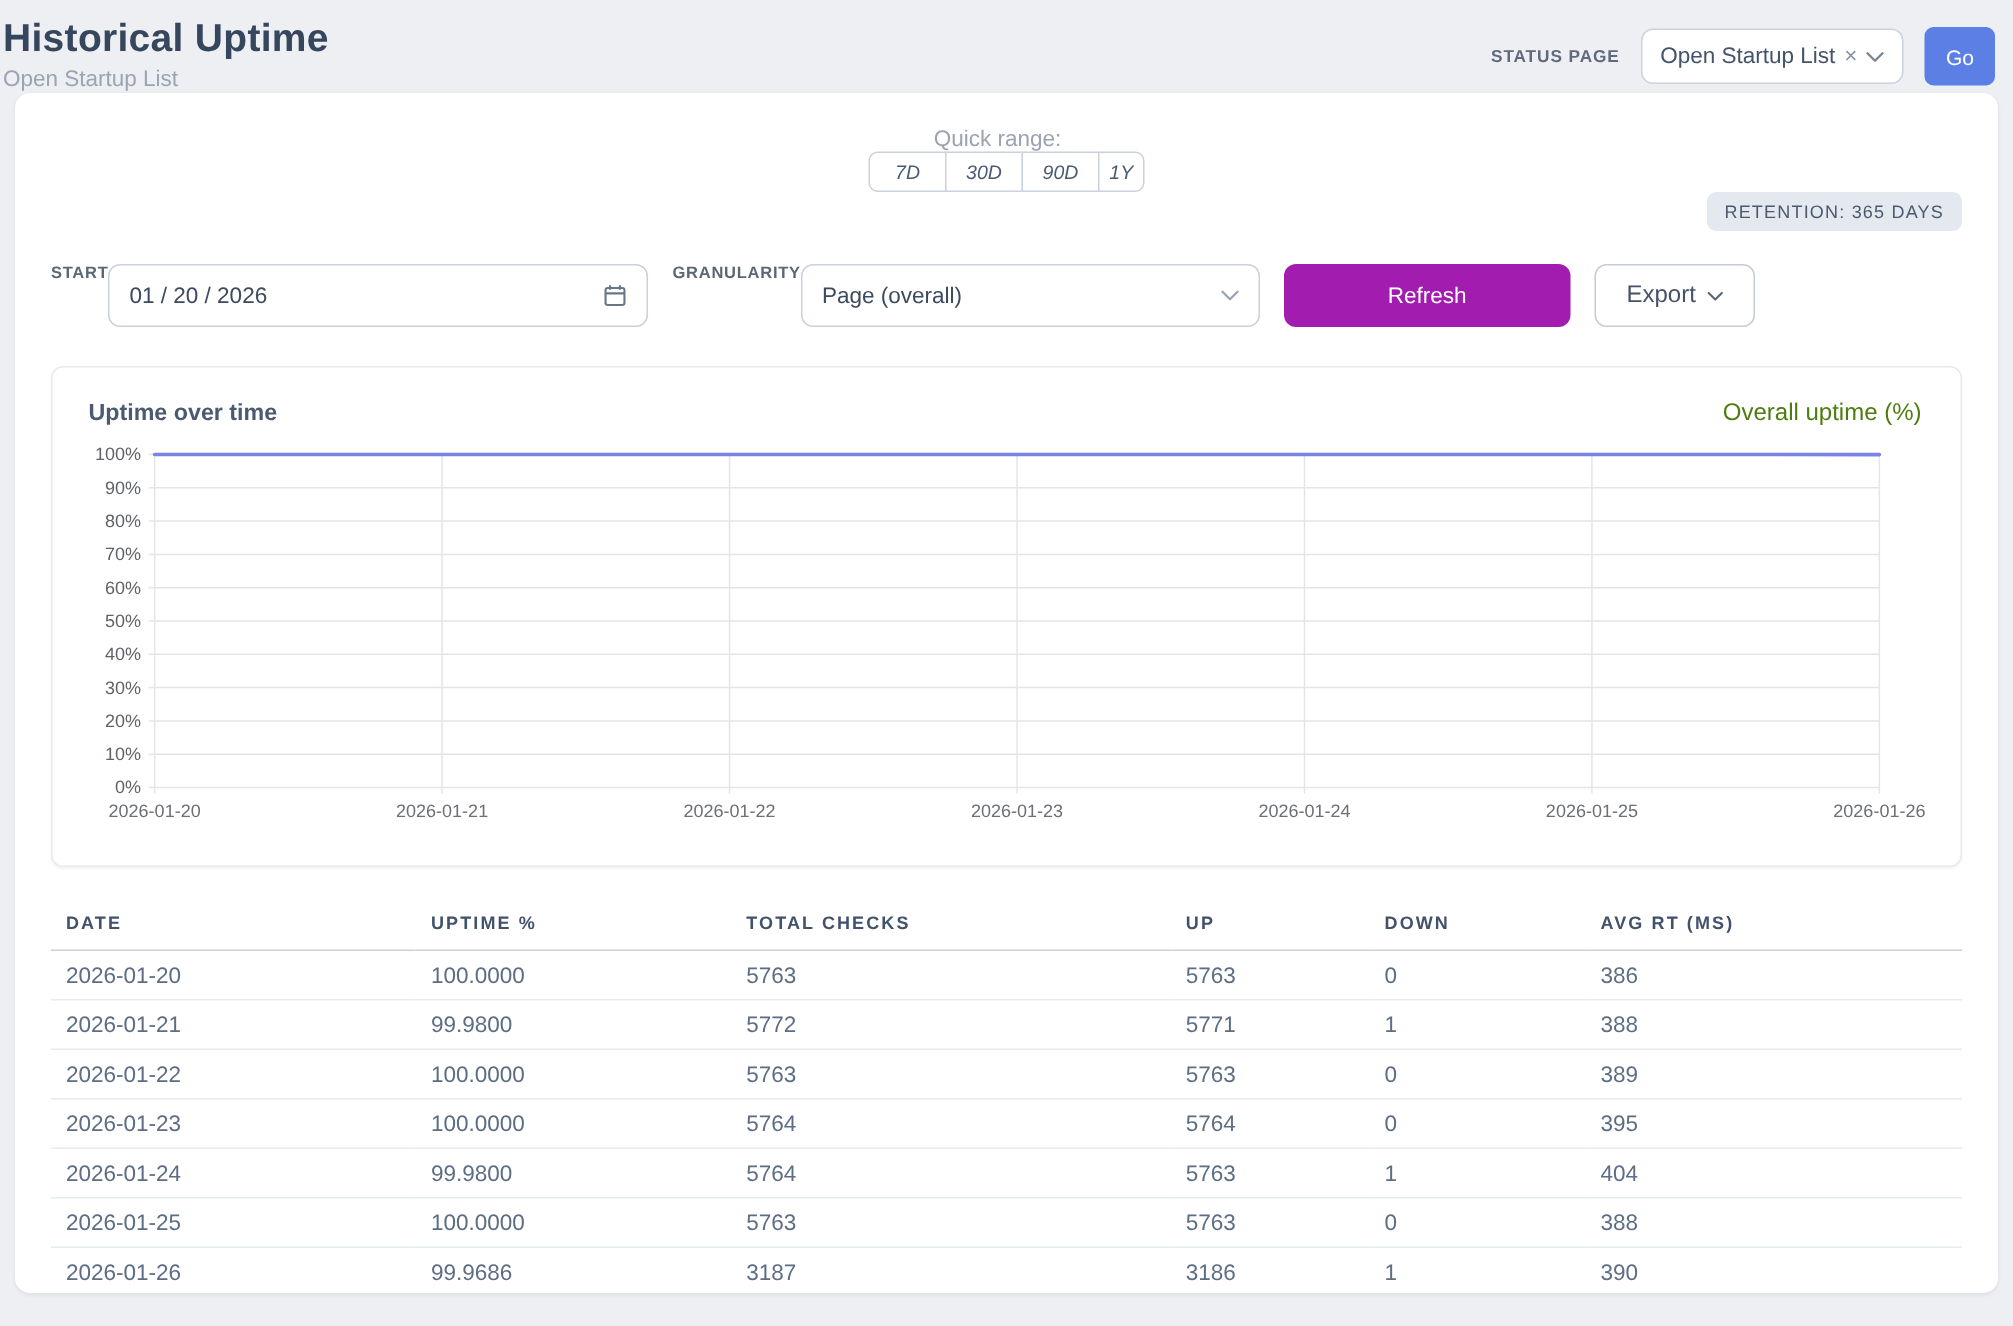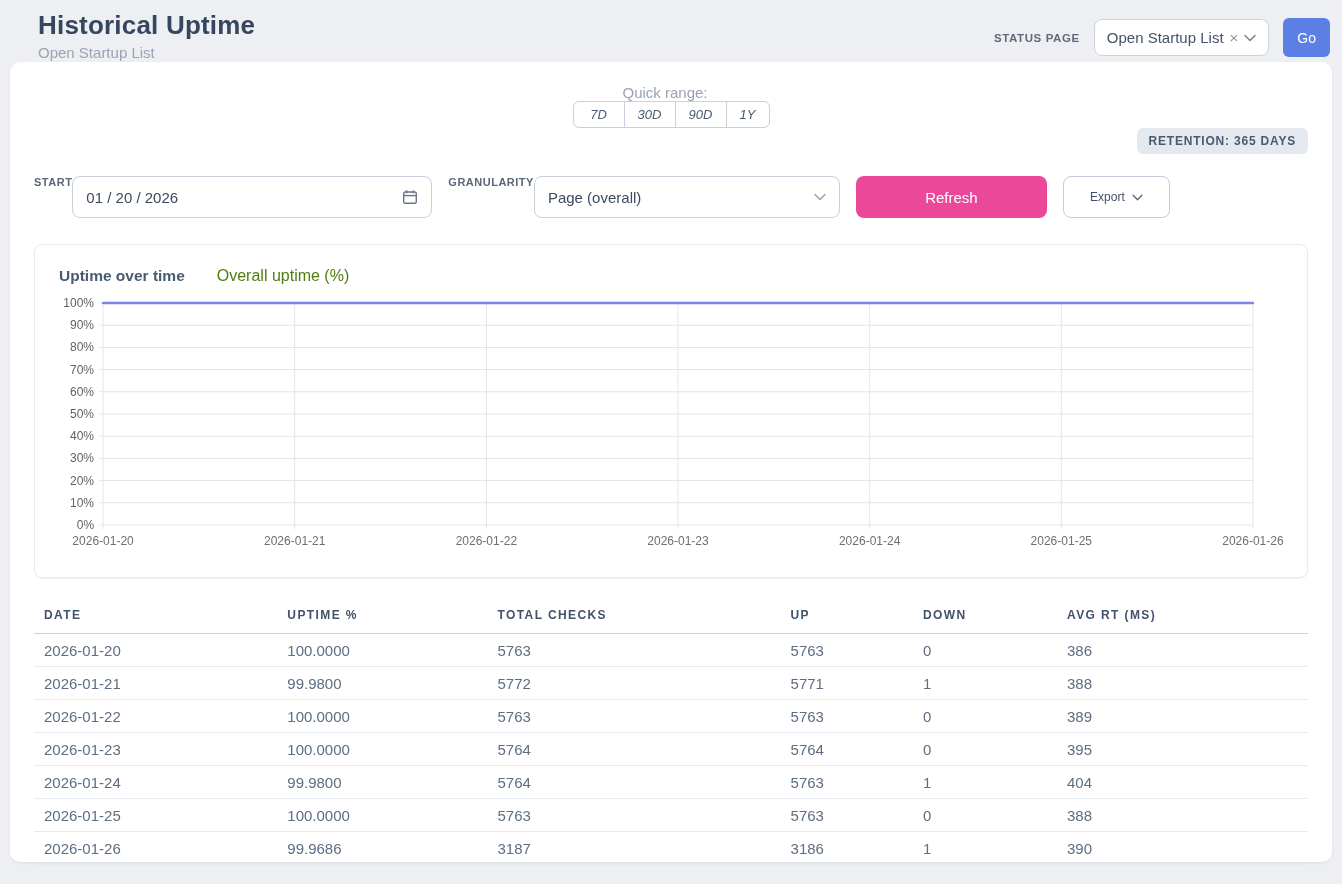--- a/index.html
+++ b/index.html
@@ -6,21 +6,21 @@
   html, body { width: 1342px; height: 884px; }
   body {
     font-family: "Liberation Sans", sans-serif;
     background: #edeff3;
     color: #3c4a5e;
     overflow: hidden;
   }
   
   .top-header {
     display: flex; justify-content: space-between; align-items: flex-start;
-    padding: 10px 12px 0 2px; height: 62px; margin-left: 36px;
+    padding: 10px 12px 0 2px; height: 62px;
   }
   .page-title { font-size: 26px; font-weight: 700; color: #36465c; letter-spacing: 0.2px; }
   .page-subtitle { font-size: 15px; color: #9aa4b3; margin-top: 3px; }
   .header-right { display: flex; align-items: center; gap: 14px; margin-top: 8px; }
   .status-page-label { font-size: 11.5px; font-weight: 600; color: #5f6b7c; letter-spacing: 0.6px; }
   .status-select {
     display: flex; align-items: center; gap: 6px;
     background: #fff; border: 1px solid #ccd3dd; border-radius: 8px;
     height: 37px; padding: 0 12px; min-width: 162px; cursor: pointer;
   }
@@ -38,56 +38,56 @@
   }
   .row-quick { display: flex; align-items: center; flex-direction: column; }
   .quick-range-label { font-size: 15px; color: #9aa3b2; margin-right: 12px; }
   .qr-group { display: inline-flex; }
   .qr-btn {
     background: #fff; border: 1px solid #c9d1dc; color: #4a5a70;
     font-size: 13px; font-family: inherit; padding: 5px 0; width: 52px; text-align: center;
     margin-left: -1px; cursor: pointer; position: relative; font-style: italic;
   }
   .qr-btn:first-child { border-radius: 6px 0 0 6px; margin-left: 0; }
-  .qr-btn:last-child { border-radius: 0 6px 6px 0; width: 44px; }
+  .qr-btn:last-child { border-radius: 0 6px 6px 0; width: 31px; }
   .retention-badge {
     margin-left: auto; background: #e4e9ef; color: #4a5a6e;
-    font-size: 12px; font-weight: 700; letter-spacing: 0.8px;
+    font-size: 12px; font-weight: 400; letter-spacing: 0.8px;
     border-radius: 6px; padding: 6px 12px;
   }
   
   .row-controls { display: flex; gap: 16px; margin-top: 22px; align-items: flex-end; }
   .field { display: flex; flex-direction: row; }
   .field-label {
     font-size: 11px; font-weight: 600; color: #5a6776; letter-spacing: 0.5px; margin-bottom: 7px;
   }
   .input-box {
     display: flex; align-items: center;
     border: 1px solid #c9d1dc; border-radius: 8px; background: #fff;
     height: 42px; padding: 0 13px; font-size: 15px; color: #3c4a5e; cursor: text;
   }
   .w-start { width: 360px; } .w-end { width: 305px; } .w-gran { width: 306px; }
   .input-box .spacer { margin-left: auto; }
   .select-box { cursor: pointer; }
   .btn-refresh {
-    width: 191px; height: 42px; background: #ec4899; color: #fff;
+    width: 191px; height: 42px; background: #a21caf; color: #fff;
     border: none; border-radius: 8px; font-size: 15px; font-family: inherit; cursor: pointer;
   }
   .btn-export {
     width: 107px; height: 42px; background: #fff; color: #44536a;
-    border: 1px solid #c3ccd8; border-radius: 8px; font-size: 12px; font-family: inherit;
+    border: 1px solid #c3ccd8; border-radius: 8px; font-size: 16px; font-family: inherit;
     cursor: pointer; display: flex; align-items: center; justify-content: center; gap: 7px;
   }
   
   .chart-card {
     margin-top: 26px; border: 1px solid #e6eaf0; border-radius: 8px;
     box-shadow: 0 1px 2px rgba(16,24,40,0.05);
     padding: 16px 18px 14px 18px; height: 334px;
   }
-  .chart-header { display: flex; align-items: center; padding: 6px 8px 0 6px; gap: 32px; }
+  .chart-header { display: flex; justify-content: space-between; align-items: center; padding: 6px 8px 0 6px; gap: 32px; }
   .chart-title { font-size: 15.5px; font-weight: 700; color: #4a5a70; }
   .chart-legend { font-size: 16px; color: #4d7c0f; }
   .chart-wrap { margin-top: 10px; }
   
   .data-table { width: 100%; border-collapse: collapse; margin-top: 24px; }
   .data-table th {
     text-align: left; font-size: 12px; font-weight: 700; letter-spacing: 1.4px;
     color: #42526b; padding: 6px 10px 11px 10px; border-bottom: 1px solid #c9d2dd;
   }
   .data-table td {

